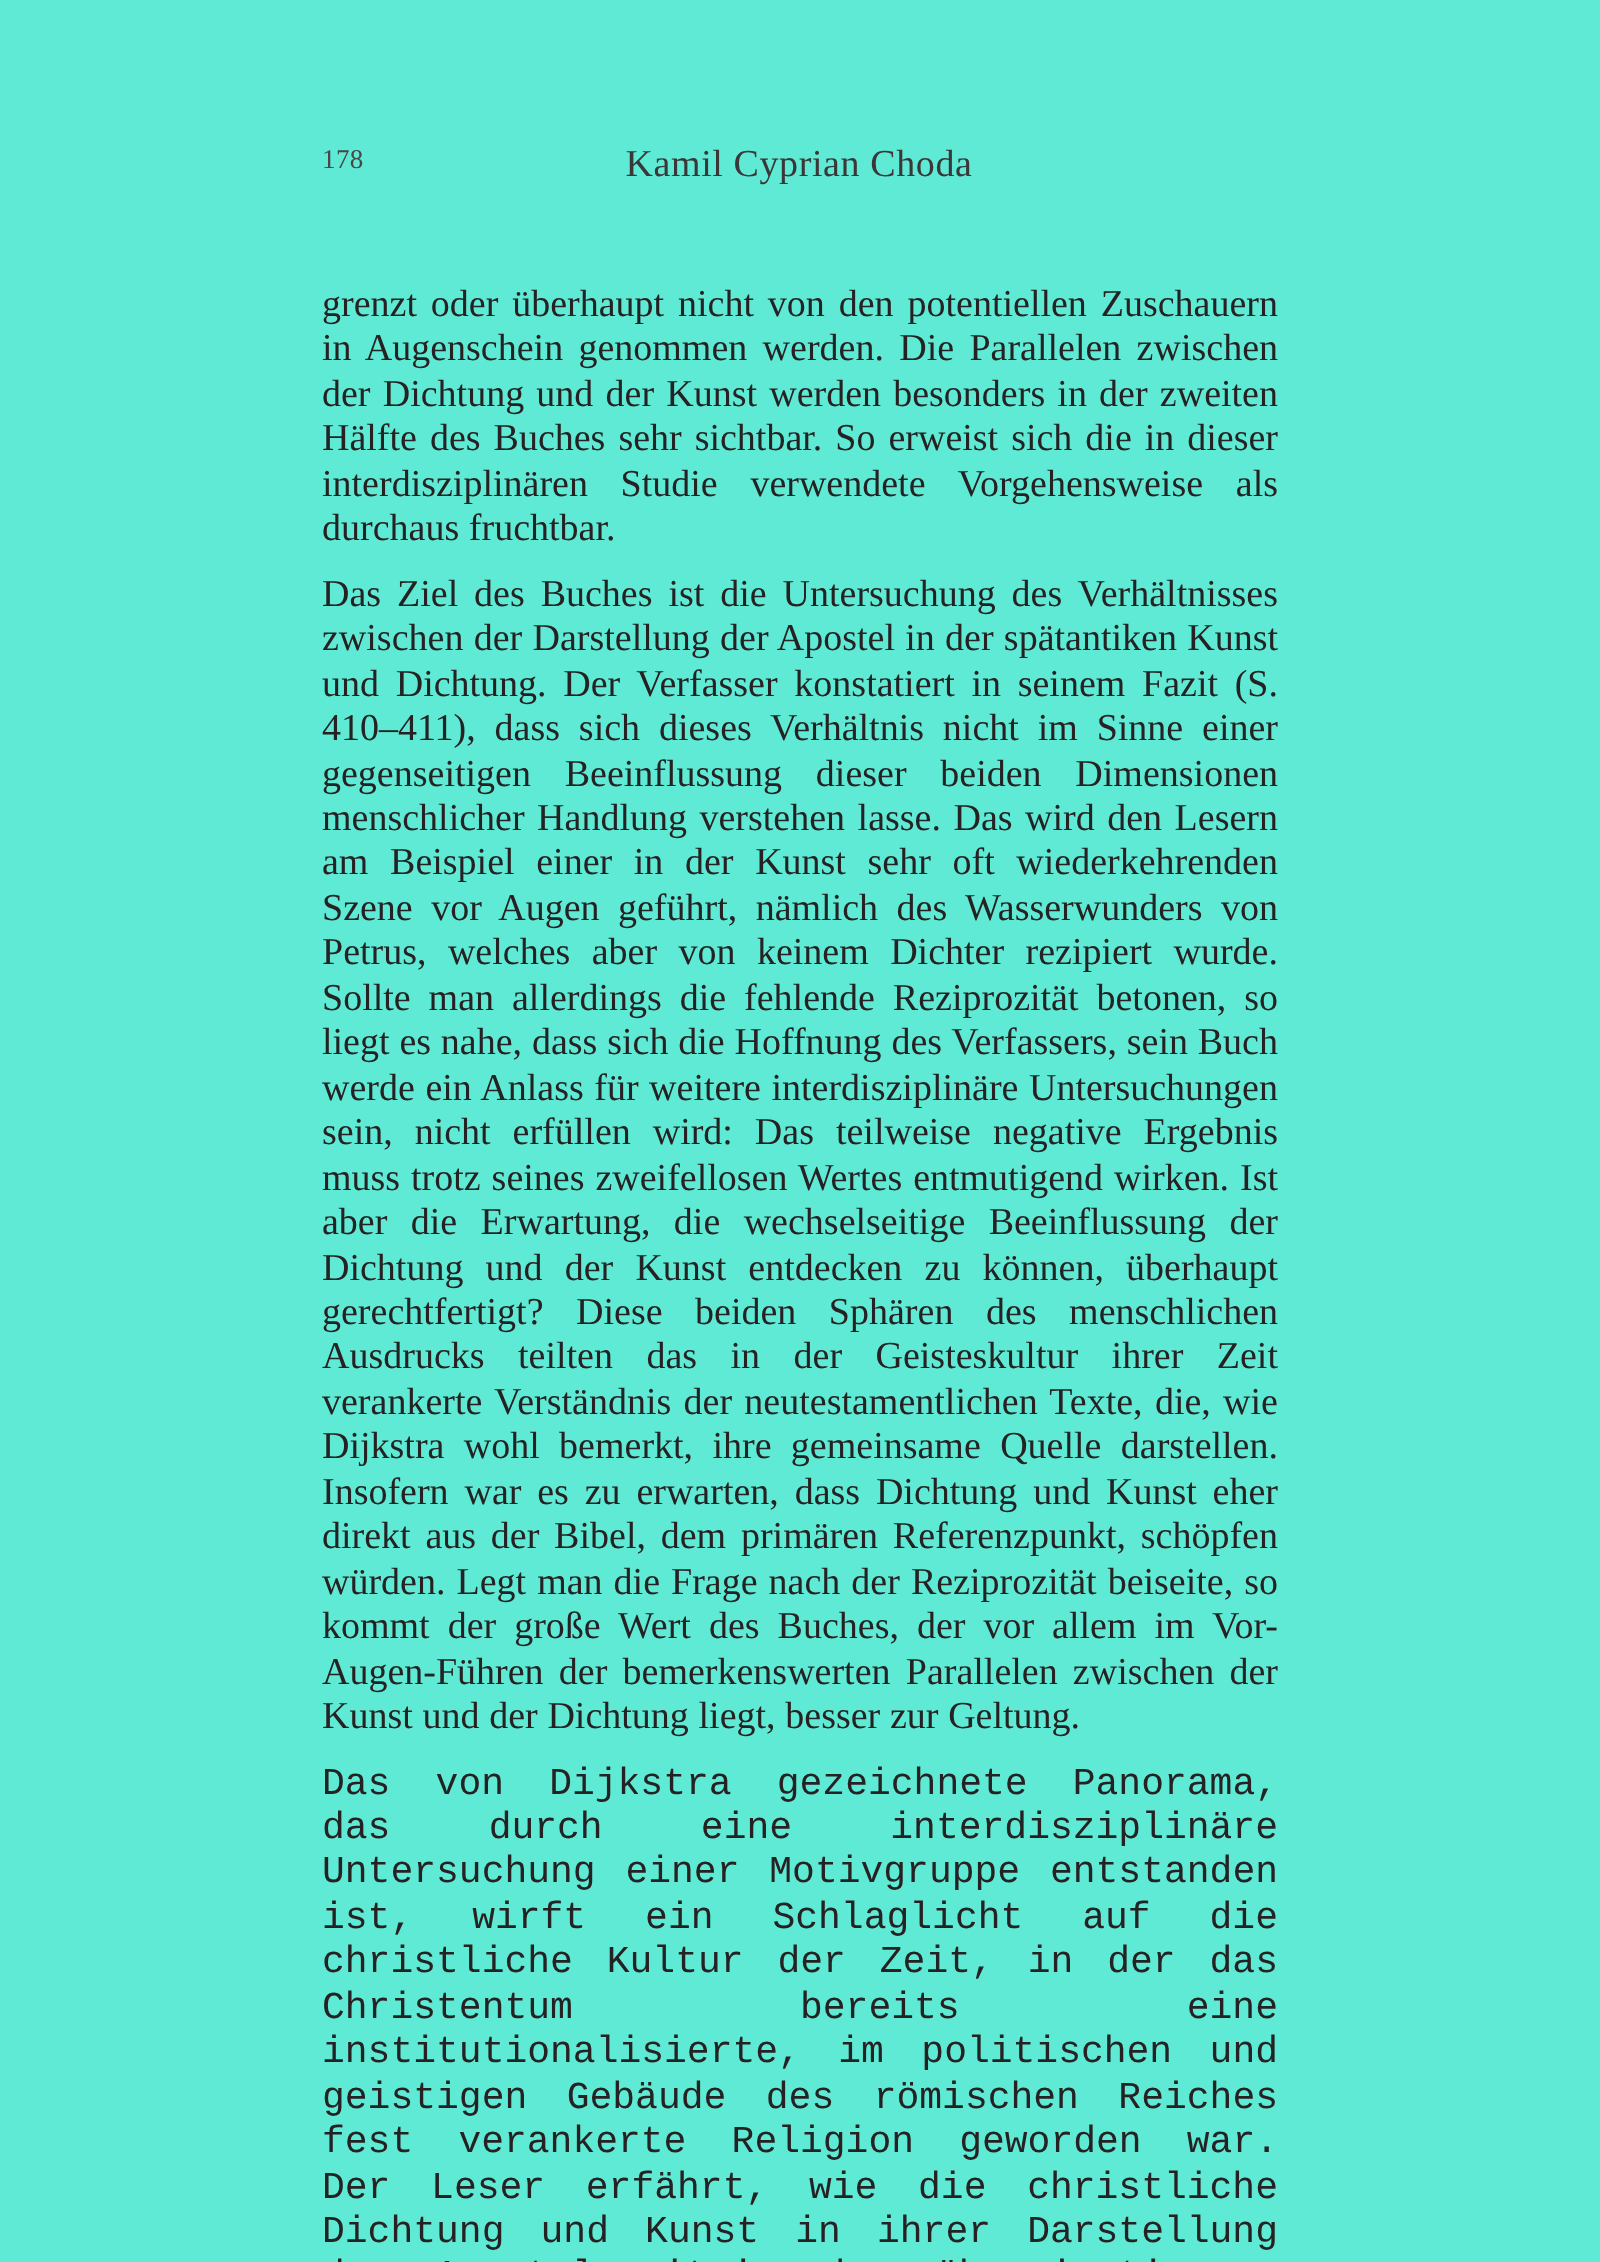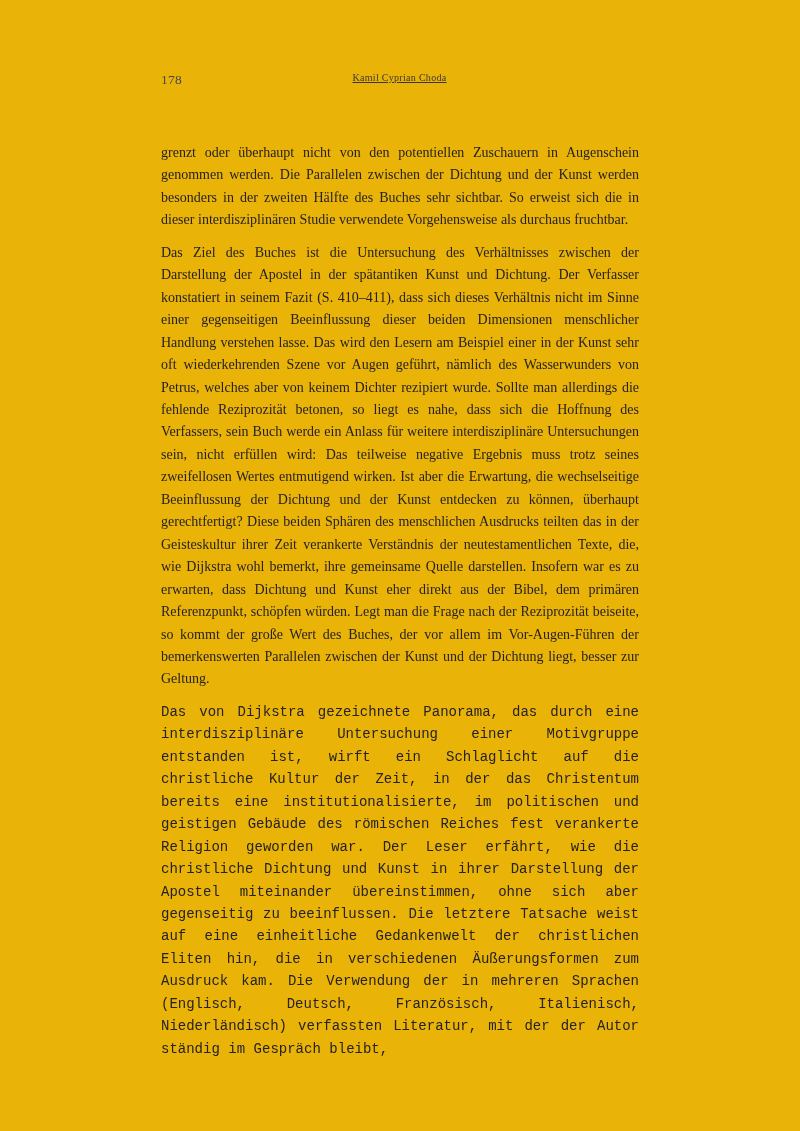--- a/index.html
+++ b/index.html
@@ -13,21 +13,21 @@
     position: relative;
     font-family: "Liberation Serif", "DejaVu Serif", serif;
     color: #231f20;
     overflow: hidden;
   }
   .page {
     position: absolute;
     left: 0; top: 0;
     width: 800px;
     height: 1131px;
-    background: #eab308;
+    background: #5eead4;
   }
   .running-head {
     position: absolute;
     left: 161px;
     top: 72px;
     width: 477px;
     height: 20px;
   }
   .folio {
     position: absolute;
@@ -36,34 +36,33 @@
     font-size: 13.5px;
     letter-spacing: 0.2px;
     color: #4a4648;
   }
   .head-title {
     position: absolute;
     left: 0;
     top: 0;
     width: 477px;
     text-align: center;
-    font-size: 10px;
+    font-size: 19px;
     letter-spacing: 0.3px;
     color: #3b3739;
-    text-decoration: underline;
   }
   .textblock {
     position: absolute;
     left: 161px;
     top: 142px;
     width: 478px;
   }
   p.para {
     margin: 0 0 10px 0;
-    font-size: 14px;
+    font-size: 19px;
     line-height: 22.45px;
     text-align: justify;
     text-justify: inter-word;
     -webkit-hyphens: none;
     hyphens: none;
     word-spacing: 0.1px;
     color: #262223;
   }
   p.para:last-child {
     margin-bottom: 0;

